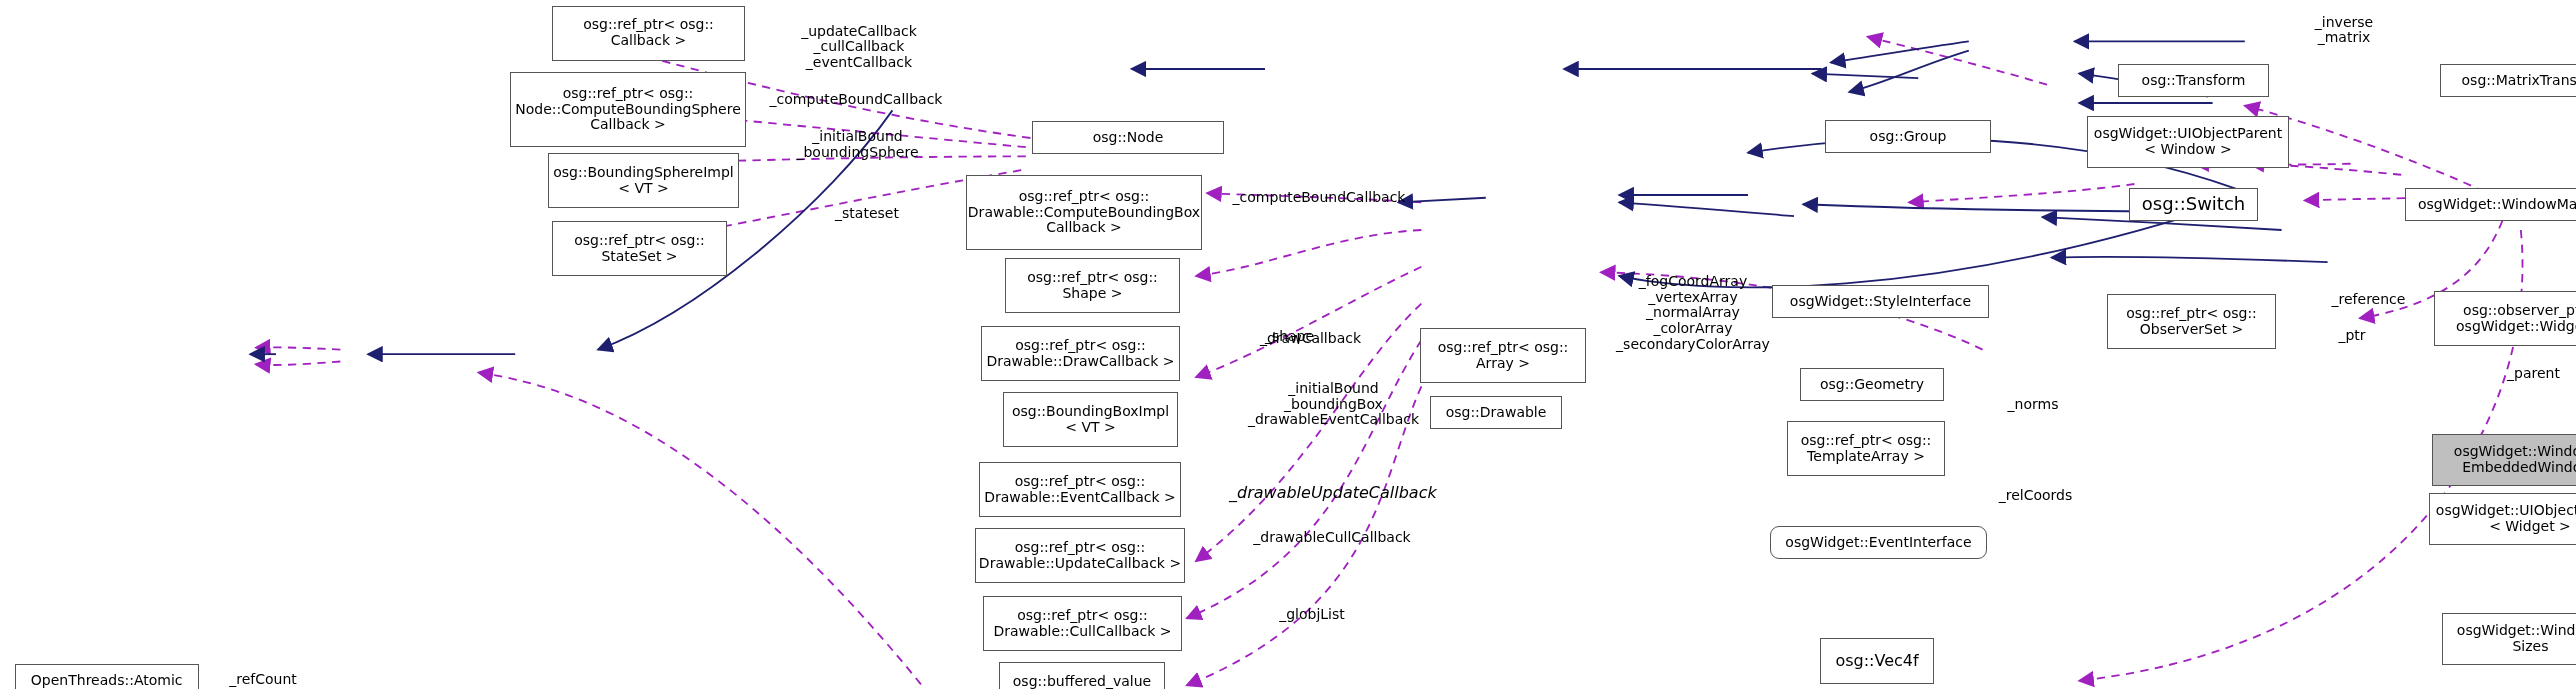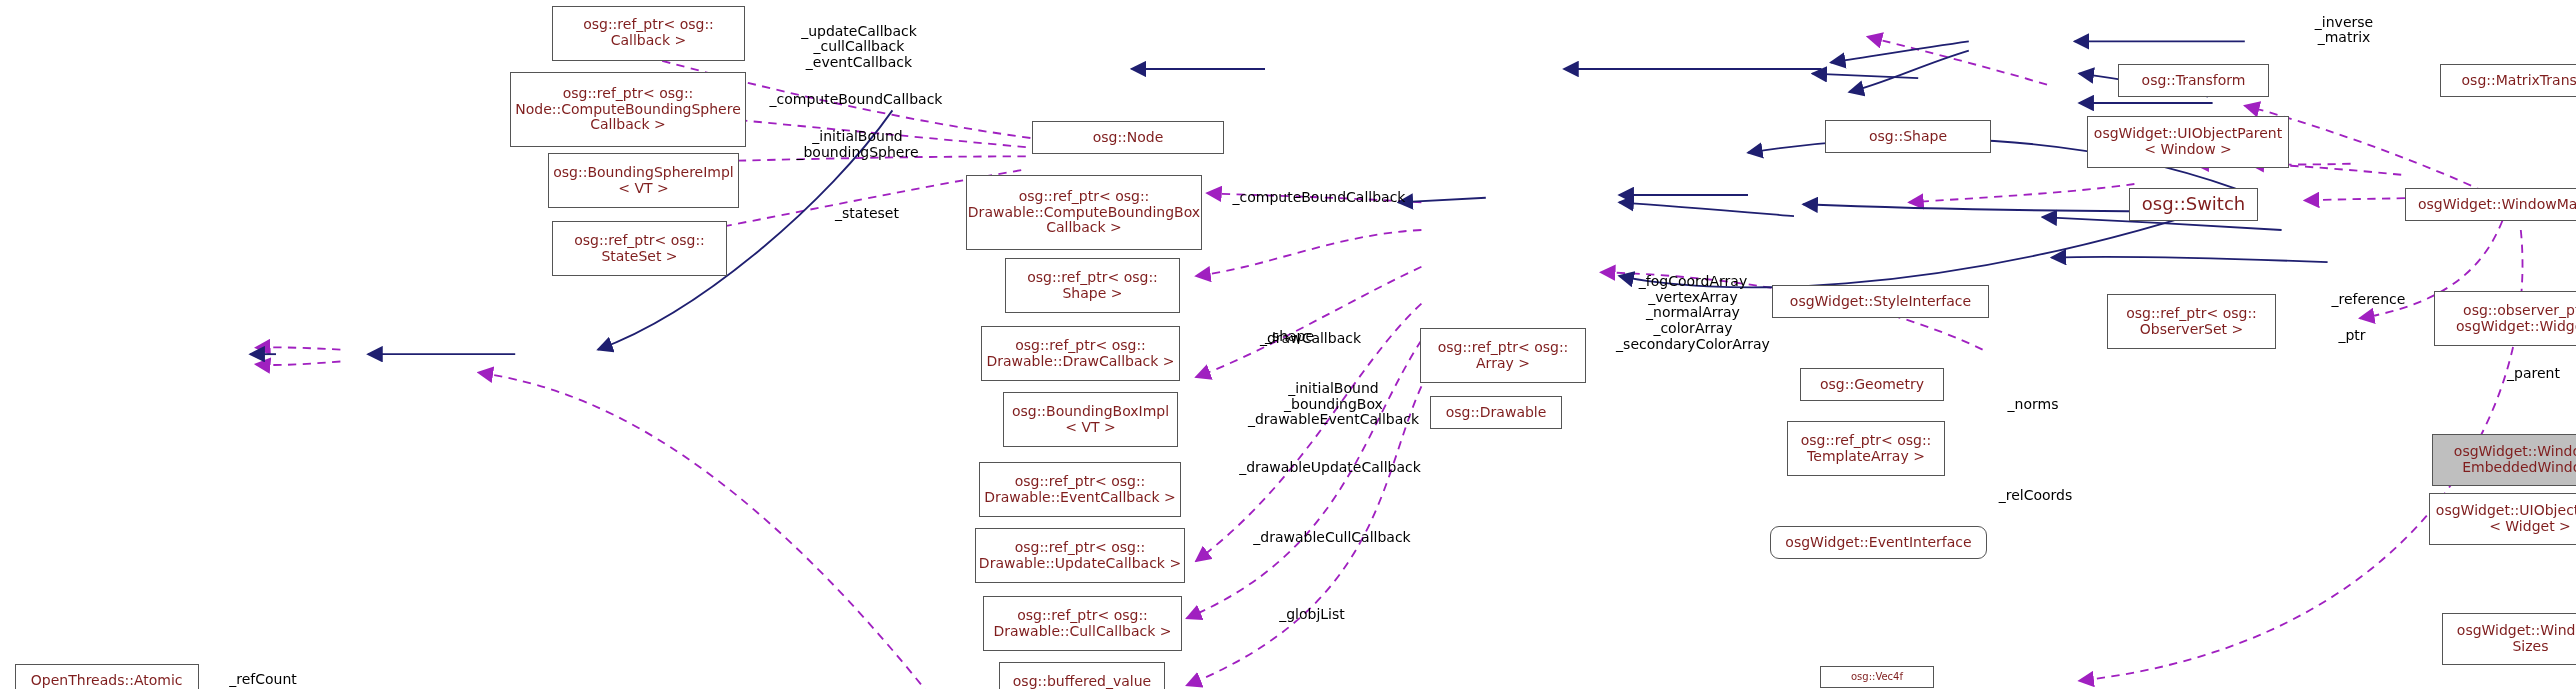--- a/index.html
+++ b/index.html
@@ -1,20 +1,20 @@
 <!DOCTYPE html>
 <html style="font-size:14.7px"><head>
 <meta charset="utf-8">
 <style>
   html,body{margin:0;padding:0;background:#ffffff;}
   #canvas{position:relative;width:2576px;height:689px;background:#ffffff;
           font-family:"DejaVu Sans","Liberation Sans",sans-serif;overflow:hidden;}
   .node{position:absolute;box-sizing:border-box;border:0.9px solid #404040;
         background:#ffffff;display:flex;align-items:center;justify-content:center;
-        text-align:center;line-height:1.12;color:#7f1d1d;white-space:pre;}
+        text-align:center;line-height:1.12;color:#000000;white-space:pre;}
   .node.thick{border:1.8px solid #555555;}
   .node.grey{background:#bfbfbf;border:1.8px solid #555555;}
   .elabel{position:absolute;color:#000000;white-space:pre;text-align:center;
           line-height:1.12;}
   svg.wires{position:absolute;left:0;top:0;width:2576px;height:689px;
             pointer-events:none;overflow:visible;}
 </style>
 </head>
 <body>
 
@@ -100,27 +100,27 @@
 Drawable::EventCallback &gt;</div>
       <div class="node thick" style="left: 975px; top: 528px; width: 210px; height: 55px; font-size: 14px;">osg::ref_ptr&lt; osg::
 Drawable::UpdateCallback &gt;</div>
       <div class="node thick" style="left: 983px; top: 596px; width: 199px; height: 55px; font-size: 14px;">osg::ref_ptr&lt; osg::
 Drawable::CullCallback &gt;</div>
       <div class="node thick" style="left: 999px; top: 662px; width: 166px; height: 55px; font-size: 14px;">osg::buffered_value
 &lt; GLuint &gt;</div>
       <div class="node thick" style="left: 1430px; top: 396px; width: 132px; height: 33px; font-size: 14px;">osg::Drawable</div>
       <div class="node thick" style="left: 1420px; top: 328px; width: 166px; height: 55px; font-size: 14px;">osg::ref_ptr&lt; osg::
 Array &gt;</div>
-      <div class="node thick" style="left: 1825px; top: 120px; width: 166px; height: 33px; font-size: 14px;">osg::Shape</div>
+      <div class="node thick" style="left: 1825px; top: 120px; width: 166px; height: 33px; font-size: 14px;">osg::Group</div>
       <div class="node thick" style="left: 1772px; top: 285px; width: 217px; height: 33px; font-size: 14px;">osgWidget::StyleInterface</div>
       <div class="node thick" style="left: 1800px; top: 368px; width: 144px; height: 33px; font-size: 14px;">osg::Geometry</div>
       <div class="node thick" style="left: 1787px; top: 421px; width: 158px; height: 55px; font-size: 14px;">osg::ref_ptr&lt; osg::
 TemplateArray &gt;</div>
       <div class="node thick" style="left: 1770px; top: 526px; width: 217px; height: 33px; font-size: 14px; border-radius: 9px;">osgWidget::EventInterface</div>
-      <div class="node thick" style="left: 1820px; top: 666px; width: 114px; height: 22px; font-size: 10px;">osg::Vec4f</div>
+      <div class="node thick" style="left: 1820px; top: 638px; width: 114px; height: 46px; font-size: 16px;">osg::Vec4f</div>
       <div class="node thick" style="left: 2118px; top: 64px; width: 151px; height: 33px; font-size: 14px;">osg::Transform</div>
       <div class="node thick" style="left: 2087px; top: 116px; width: 202px; height: 52px; font-size: 14px;">osgWidget::UIObjectParent
 &lt; Window &gt;</div>
       <div class="node thick" style="left: 2129px; top: 188px; width: 129px; height: 33px; font-size: 18px;">osg::Switch</div>
       <div class="node thick" style="left: 2107px; top: 294px; width: 169px; height: 55px; font-size: 14px;">osg::ref_ptr&lt; osg::
 ObserverSet &gt;</div>
       <div class="node thick" style="left: 2440px; top: 64px; width: 191px; height: 33px; font-size: 14px;">osg::MatrixTransform</div>
       <div class="node thick" style="left: 2405px; top: 188px; width: 226px; height: 33px; font-size: 14px;">osgWidget::WindowManager</div>
       <div class="node thick" style="left: 2434px; top: 291px; width: 193px; height: 55px; font-size: 14px;">osg::observer_ptr&lt;
 osgWidget::Widget &gt;</div>
@@ -139,21 +139,21 @@
       <div class="elabel" style="left: 762px; top: 92px; width: 188px; font-size: 14px;">_computeBoundCallback</div>
       <div class="elabel" style="left: 780px; top: 129px; width: 155px; font-size: 14px;">_initialBound
 _boundingSphere</div>
       <div class="elabel" style="left: 821px; top: 206px; width: 92px; font-size: 14px;">_stateset</div>
       <div class="elabel" style="left: 1225px; top: 190px; width: 188px; font-size: 14px;">_computeBoundCallback</div>
       <div class="elabel" style="left: 1251px; top: 329px; width: 77px; font-size: 14px;">_shape</div>
       <div class="elabel" style="left: 1246px; top: 331px; width: 129px; font-size: 14px;">_drawCallback</div>
       <div class="elabel" style="left: 1238px; top: 381px; width: 191px; font-size: 14px;">_initialBound
 _boundingBox
 _drawableEventCallback</div>
-      <div class="elabel" style="left: 1229px; top: 460px; width: 202px; font-size: 14px;">_drawableUpdateCallback</div>
+      <div class="elabel" style="left: 1229px; top: 484px; width: 202px; font-size: 16px; font-style: italic;">_drawableUpdateCallback</div>
       <div class="elabel" style="left: 1240px; top: 530px; width: 184px; font-size: 14px;">_drawableCullCallback</div>
       <div class="elabel" style="left: 1264px; top: 607px; width: 96px; font-size: 14px;">_globjList</div>
       <div class="elabel" style="left: 1592px; top: 274px; width: 202px; font-size: 14px;">_fogCoordArray
 _vertexArray
 _normalArray
 _colorArray
 _secondaryColorArray</div>
       <div class="elabel" style="left: 1996px; top: 397px; width: 74px; font-size: 14px;">_norms</div>
       <div class="elabel" style="left: 1984px; top: 488px; width: 103px; font-size: 14px;">_relCoords</div>
       <div class="elabel" style="left: 2300px; top: 14.7px; width: 88px; font-size: 14px;">_inverse

